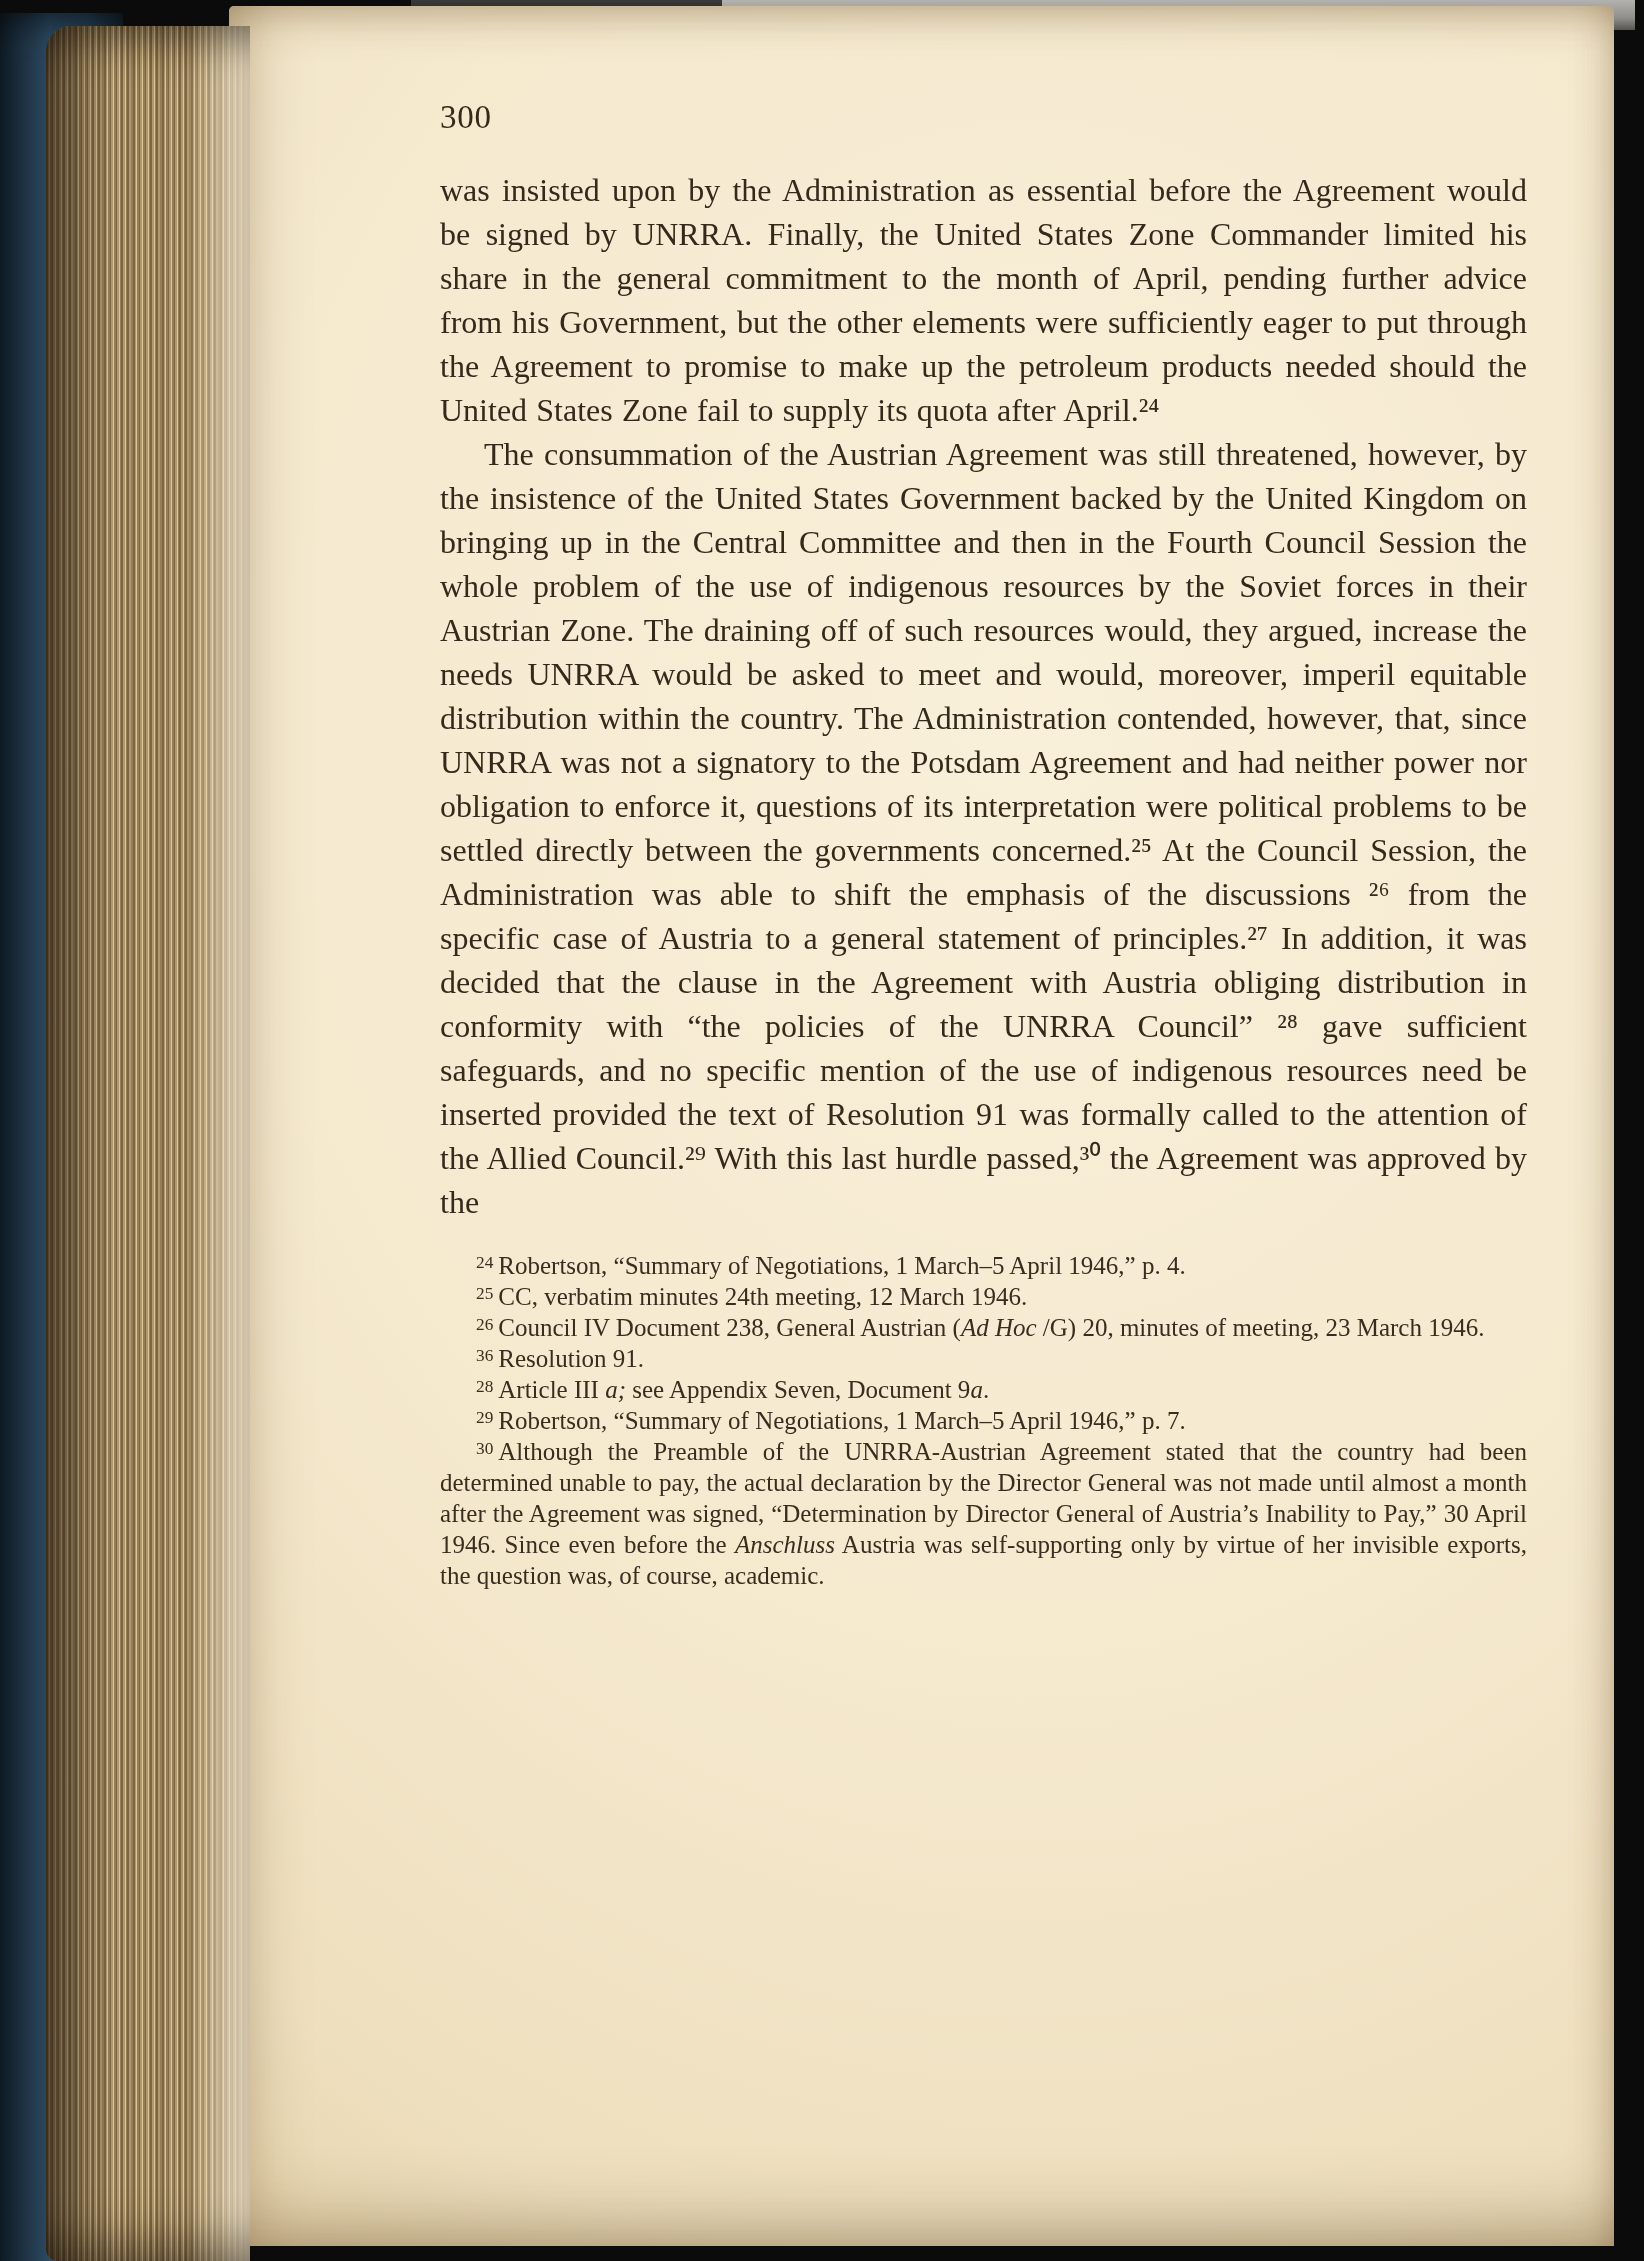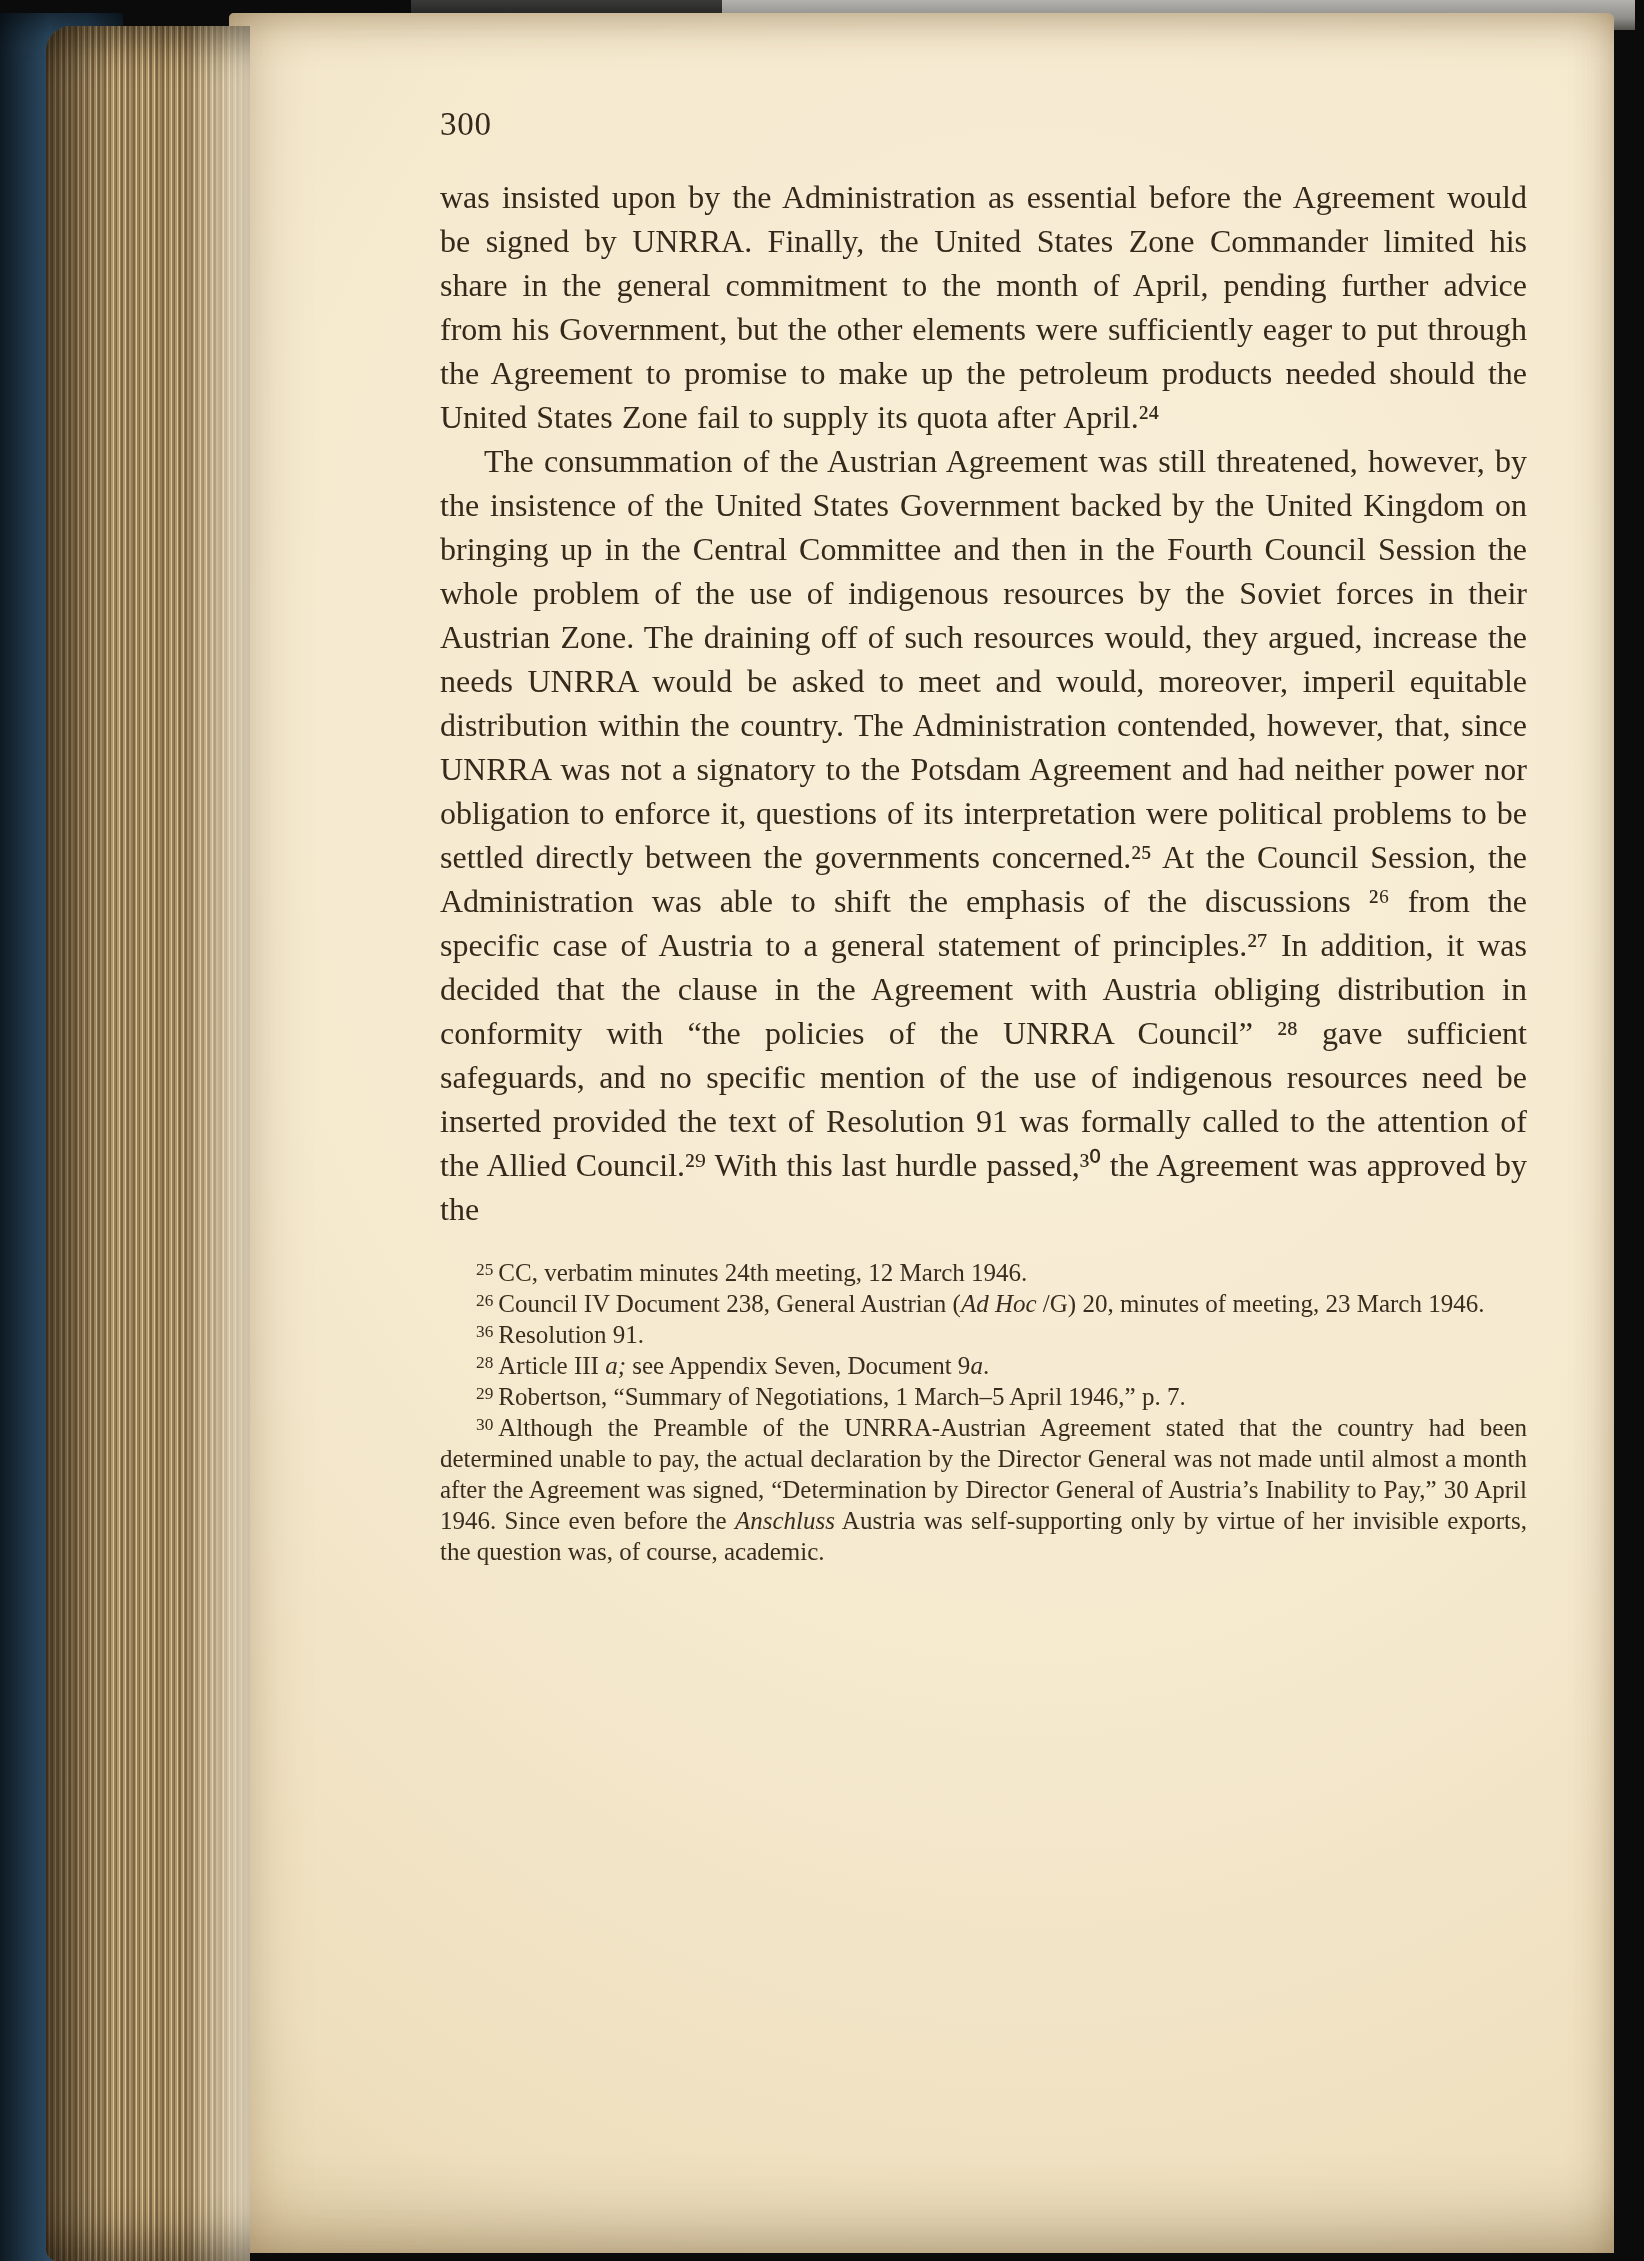--- a/index.html
+++ b/index.html
@@ -51,21 +51,21 @@
     background:
       linear-gradient(90deg, rgba(35,24,12,.60) 0%, rgba(35,24,12,0) 32%),
       linear-gradient(90deg, rgba(246,235,210,0) 68%, rgba(243,231,204,.95) 100%),
       repeating-linear-gradient(90deg, #7b6646 0 1.6px, #b2986c 1.6px 3.3px, #dcc697 3.3px 4.1px, #957d56 4.1px 5.8px);
     z-index: 3;
     box-shadow: inset 0 33px 41px -20.6px rgba(20,12,4,.55), inset 0 -41px 49px -25px rgba(20,12,4,.5);
   }
   
   .book-page {
     position: absolute;
-    left: 229px; top: 13px;
+    left: 229px; top: 6px;
     width: 1385px; height: 2240px;
     border-radius: 5px 6.6px 0 0;
     background: radial-gradient(115% 85% at 58% 32%, #f9f0da 0%, #f5e9ce 50%, #eedfbe 82%, #e2cfa6 100%);
     box-shadow:
       inset 41px 0 66px -29px rgba(110, 80, 40, .40),
       inset -23px 0 45px -26px rgba(110, 80, 40, .38),
       inset 0 37px 45px -31px rgba(110, 80, 40, .35),
       inset 0 -58px 74px -37px rgba(85, 58, 24, .32);
     z-index: 2;
     text-decoration: underline;
@@ -136,20 +136,21 @@
       <div class="page-head">
         <span class="page-number">300</span>
       </div>
 
       <div class="body-text">
         <p>was insisted upon by the Administration as essential before the Agreement would be signed by UNRRA. Finally, the United States Zone Commander limited his share in the general commitment to the month of April, pending further advice from his Government, but the other elements were sufficiently eager to put through the Agreement to promise to make up the petroleum products needed should the United States Zone fail to supply its quota after April.²⁴</p>
         <p class="indent">The consummation of the Austrian Agreement was still threatened, however, by the insistence of the United States Government backed by the United Kingdom on bringing up in the Central Committee and then in the Fourth Council Session the whole problem of the use of indigenous resources by the Soviet forces in their Austrian Zone. The draining off of such resources would, they argued, increase the needs UNRRA would be asked to meet and would, moreover, imperil equitable distribution within the country. The Administration contended, however, that, since UNRRA was not a signatory to the Potsdam Agreement and had neither power nor obligation to enforce it, questions of its interpretation were political problems to be settled directly between the governments concerned.²⁵ At the Council Session, the Administration was able to shift the emphasis of the discussions ²⁶ from the specific case of Austria to a general statement of principles.²⁷ In addition, it was decided that the clause in the Agreement with Austria obliging distribution in conformity with “the policies of the UNRRA Council” ²⁸ gave sufficient safeguards, and no specific mention of the use of indigenous resources need be inserted provided the text of Resolution 91 was formally called to the attention of the Allied Council.²⁹ With this last hurdle passed,³⁰ the Agreement was approved by the</p>
       </div>
 
       <div class="footnotes">
+          <p class="footnote"><sup class="fn-marker">24</sup><span>Robertson, “Summary of Negotiations, 1 March–5 April 1946,” p. 4.</span></p>
           <p class="footnote"><sup class="fn-marker">25</sup><span>CC, verbatim minutes 24th meeting, 12 March 1946.</span></p>
           <p class="footnote"><sup class="fn-marker">26</sup><span>Council IV Document 238, General Austrian (</span><i>Ad Hoc</i><span> /G) 20, minutes of meeting, 23 March 1946.</span></p>
           <p class="footnote"><sup class="fn-marker">36</sup><span>Resolution 91.</span></p>
           <p class="footnote"><sup class="fn-marker">28</sup><span>Article III </span><i>a;</i><span> see Appendix Seven, Document 9</span><i>a</i><span>.</span></p>
           <p class="footnote"><sup class="fn-marker">29</sup><span>Robertson, “Summary of Negotiations, 1 March–5 April 1946,” p. 7.</span></p>
           <p class="footnote"><sup class="fn-marker">30</sup><span>Although the Preamble of the UNRRA-Austrian Agreement stated that the country had been determined unable to pay, the actual declaration by the Director General was not made until almost a month after the Agreement was signed, “Determination by Director General of Austria’s Inability to Pay,” 30 April 1946. Since even before the </span><i>Anschluss</i><span> Austria was self-supporting only by virtue of her invisible exports, the question was, of course, academic.</span></p>
         </div>
 
     </div>
   </div>

